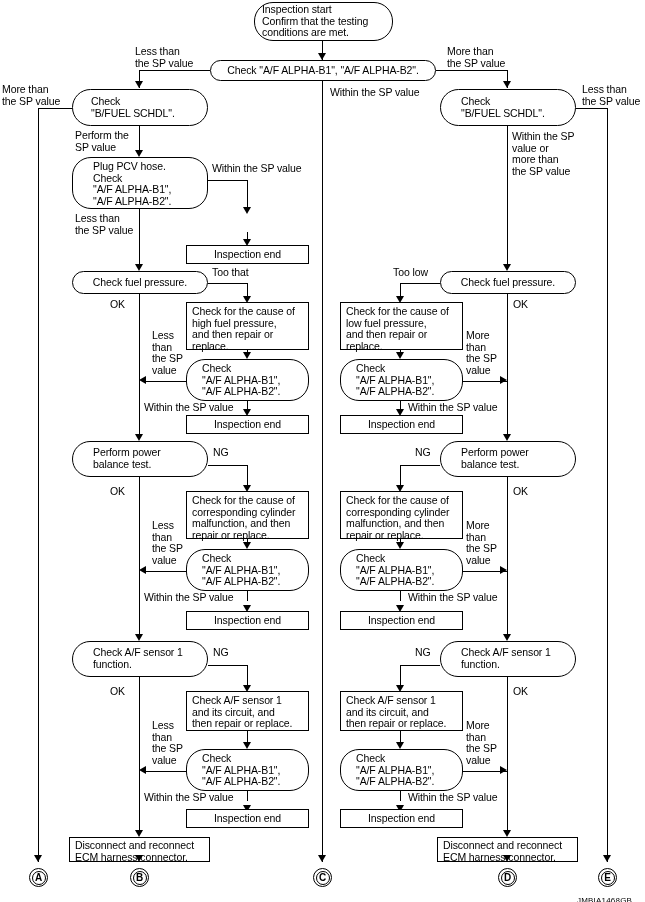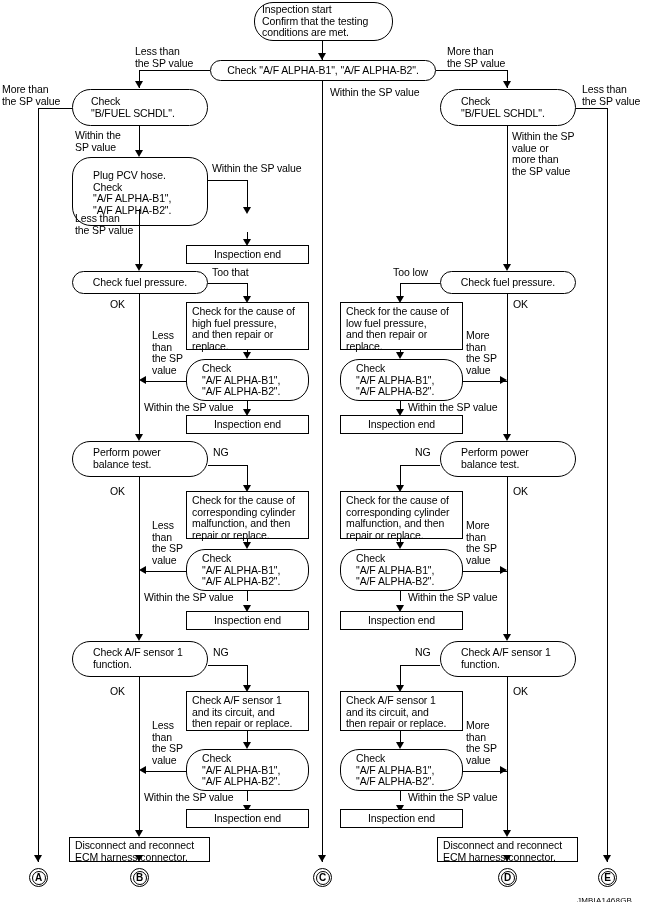--- a/index.html
+++ b/index.html
@@ -110,26 +110,26 @@
 
   <div class="box round" style="left:72px;top:89px;width:136px;height:37px;padding-left:18px;padding-top:6px;">Check
 "B/FUEL SCHDL".</div>
 
   <div class="lbl" style="left:2px;top:84px;">More than
 the SP value</div>
   <div class="h" style="left:38px;top:108px;width:34px;"></div>
   <div class="v" style="left:38px;top:108px;height:754px;"></div>
   <div class="ad" style="left:34px;top:855px;"></div>
 
-  <div class="lbl" style="left:75px;top:130px;">Within the
+  <div class="lbl" style="left:75px;top:130px;">Perform the
 SP value</div>
   <div class="v" style="left:139px;top:126px;height:25px;"></div>
   <div class="ad" style="left:135px;top:150px;"></div>
 
-  <div class="box round" style="left:72px;top:157px;width:136px;height:69px;padding-left:20px;padding-top:12px;">Plug PCV hose.
+  <div class="box round" style="left:72px;top:157px;width:136px;height:52px;padding-left:20px;padding-top:3px;">Plug PCV hose.
 Check
 "A/F ALPHA-B1",
 "A/F ALPHA-B2".</div>
 
   <div class="lbl" style="left:212px;top:163px;">Within the SP value</div>
   <div class="h" style="left:208px;top:180px;width:40px;"></div>
   <div class="v" style="left:247px;top:180px;height:28px;"></div>
   <div class="ad" style="left:243px;top:207px;"></div>
 
   <div class="v" style="left:247px;top:232px;height:8px;"></div>

